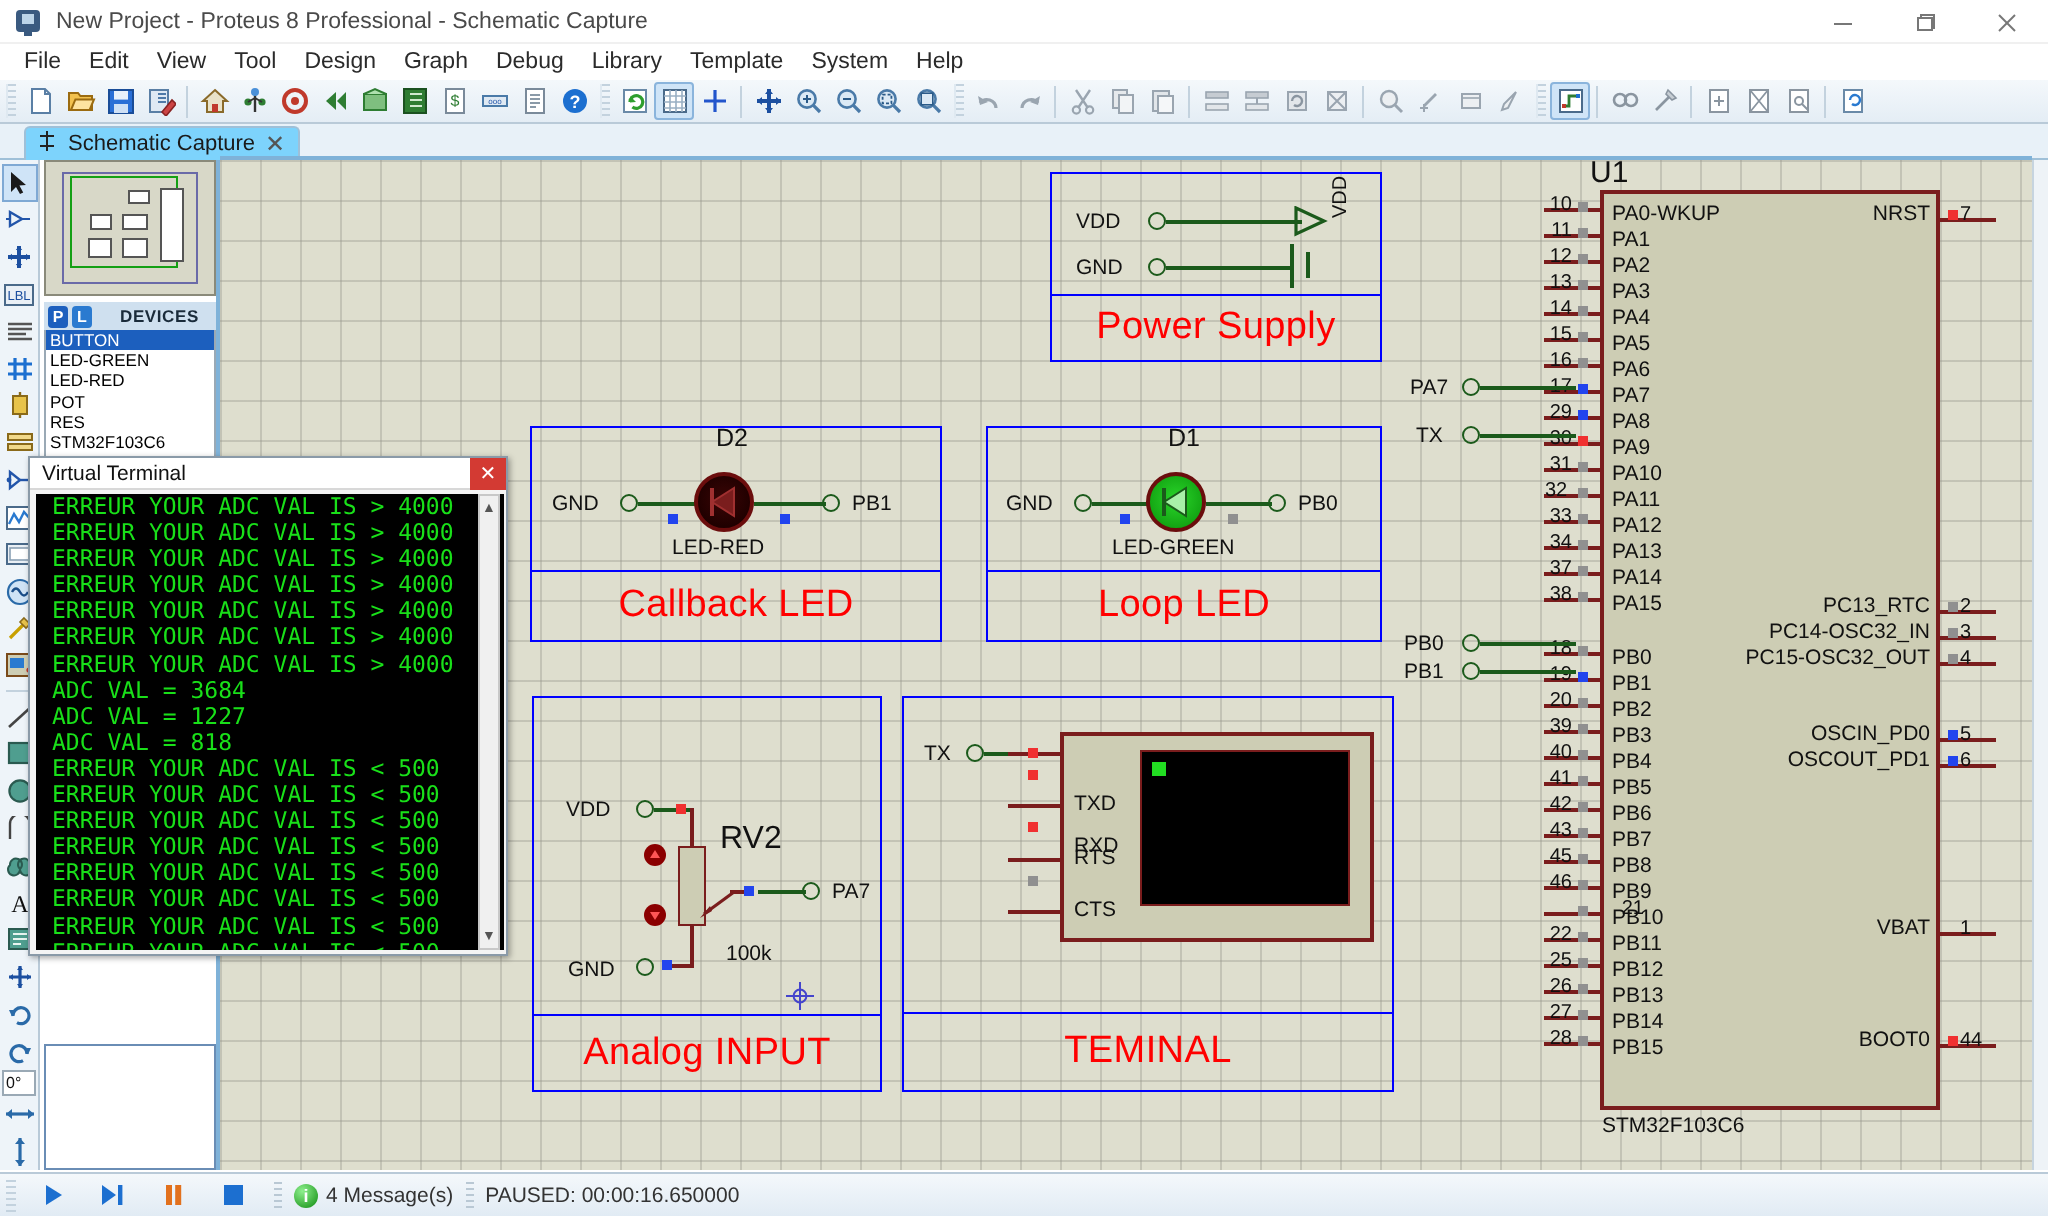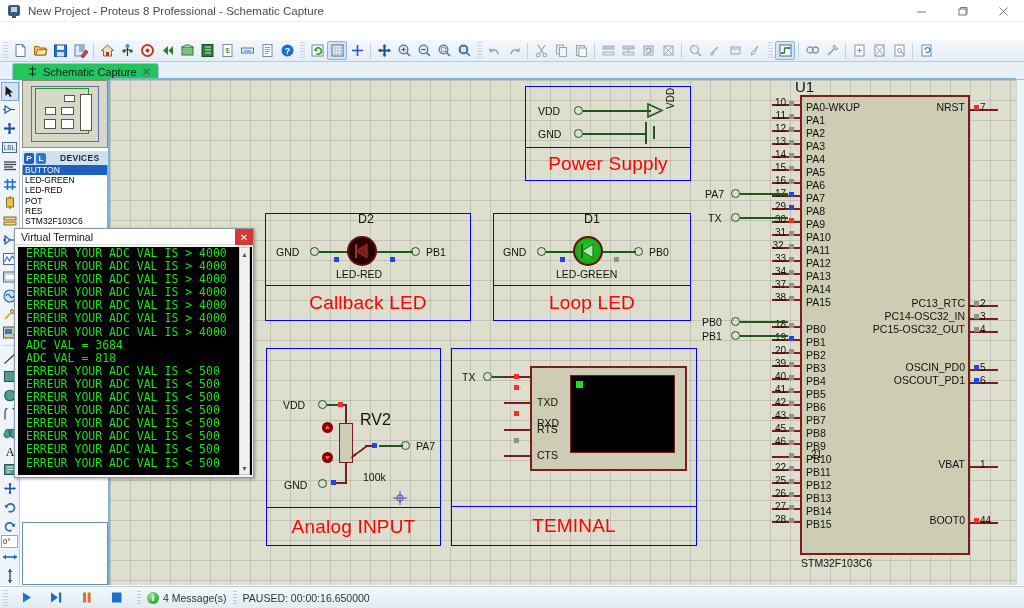--- a/index.html
+++ b/index.html
@@ -71,23 +71,23 @@
   .tbtn.active { background:#cfe4f7; border:1px solid #8ab4dc; border-radius:2px; }
   .tsep { width:1px; height:16px; background:#c3d2de; margin:0 3px; }
 
   
   .tabstrip {
     position:absolute; left:0; top:62px; width:1024px; height:18px;
     background:#e8f1f8; border-bottom:1px solid #9fc0d8;
   }
   .doctab {
     position:absolute; left:12px; top:1px; height:17px;
-    background:#22c55e; border:1px solid #9fc0d8; border-bottom:none;
+    background:#7dd3fc; border:1px solid #9fc0d8; border-bottom:none;
     border-radius:3px 3px 0 0;
-    display:flex; align-items:center; padding:0 6px 0 14px; gap:5px;
+    display:flex; align-items:center; padding:0 6px 0 5px; gap:5px;
   }
   .doctab .tablabel { font-size:11px; color:#1a1a1a; }
   .doctab .tabclose { color:#555; font-size:12px; line-height:1; }
 
   
   .lefttools {
     position:absolute; left:0; top:80px; width:20px; height:505px;
     background:#eef4f9; border-right:1px solid #b9cad8;
     display:flex; flex-direction:column; align-items:center; padding-top:2px;
   }
@@ -287,20 +287,33 @@
       </div>
       <div class="winbtn">
         <svg width="11" height="11" viewBox="0 0 11 11">
             <line x1="1.5" y1="1.5" x2="9.5" y2="9.5" stroke="#777" stroke-width="1"></line>
             <line x1="9.5" y1="1.5" x2="1.5" y2="9.5" stroke="#777" stroke-width="1"></line>
           </svg>
       </div>
     </div>
   </div>
 
+  <div class="menubar">
+    <span class="menu-item">File</span>
+    <span class="menu-item">Edit</span>
+    <span class="menu-item">View</span>
+    <span class="menu-item">Tool</span>
+    <span class="menu-item">Design</span>
+    <span class="menu-item">Graph</span>
+    <span class="menu-item">Debug</span>
+    <span class="menu-item">Library</span>
+    <span class="menu-item">Template</span>
+    <span class="menu-item">System</span>
+    <span class="menu-item">Help</span>
+  </div>
 
   <div class="toolbar">
     <div class="tgrip"></div>
 
     <div class="tbtn">
       <svg width="15" height="15" viewBox="0 0 15 15">
           <path d="M3 1.5 H9.5 L12 4 V13.5 H3 Z" fill="#fff" stroke="#5a7fa5" stroke-width="1"></path>
           <path d="M9.5 1.5 V4 H12" fill="none" stroke="#5a7fa5" stroke-width="1"></path>
         </svg>
     </div>
@@ -1112,20 +1125,21 @@
     </div>
     <div class="vtwin-body" id="vt-body">
         <div class="vtline">ERREUR YOUR ADC VAL IS &gt; 4000</div>
         <div class="vtline">ERREUR YOUR ADC VAL IS &gt; 4000</div>
         <div class="vtline">ERREUR YOUR ADC VAL IS &gt; 4000</div>
         <div class="vtline">ERREUR YOUR ADC VAL IS &gt; 4000</div>
         <div class="vtline">ERREUR YOUR ADC VAL IS &gt; 4000</div>
         <div class="vtline">ERREUR YOUR ADC VAL IS &gt; 4000</div>
         <div class="vtline">ERREUR YOUR ADC VAL IS &gt; 4000</div>
         <div class="vtline">ADC VAL = 3684</div>
+        <div class="vtline">ADC VAL = 1227</div>
         <div class="vtline">ADC VAL = 818</div>
         <div class="vtline">ERREUR YOUR ADC VAL IS &lt; 500</div>
         <div class="vtline">ERREUR YOUR ADC VAL IS &lt; 500</div>
         <div class="vtline">ERREUR YOUR ADC VAL IS &lt; 500</div>
         <div class="vtline">ERREUR YOUR ADC VAL IS &lt; 500</div>
         <div class="vtline">ERREUR YOUR ADC VAL IS &lt; 500</div>
         <div class="vtline">ERREUR YOUR ADC VAL IS &lt; 500</div>
         <div class="vtline">ERREUR YOUR ADC VAL IS &lt; 500</div>
         <div class="vtline">ERREUR YOUR ADC VAL IS &lt; 500</div>
       </div>

